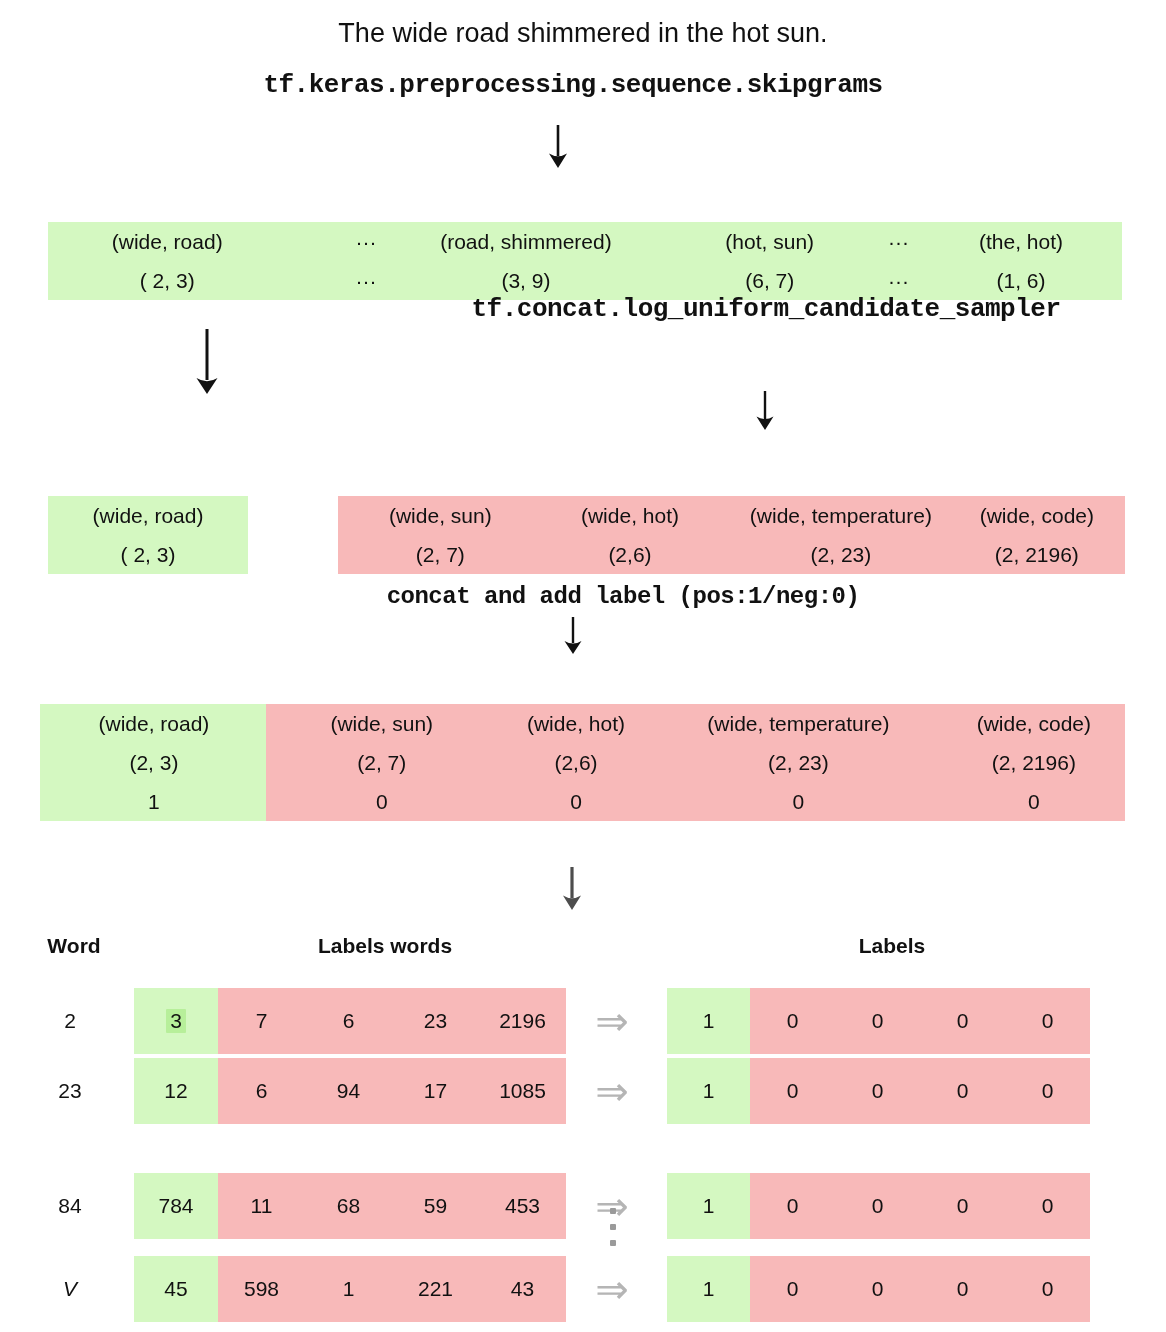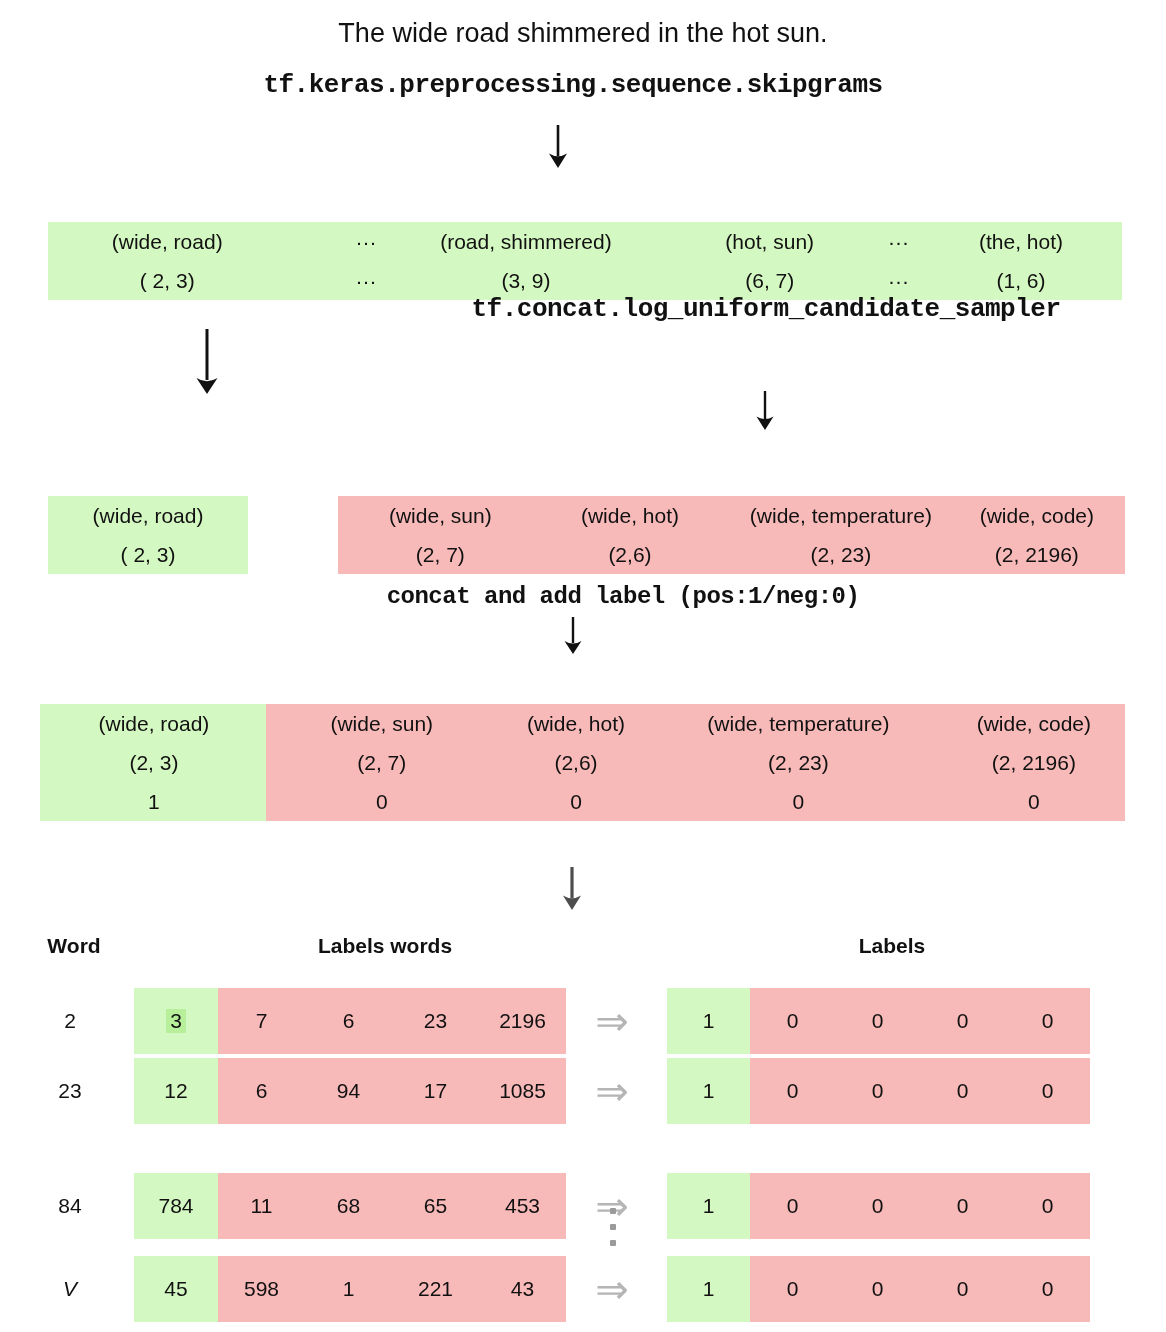--- a/index.html
+++ b/index.html
@@ -195,21 +195,21 @@
   </div>
 
   <div class="vrow" style="top:1129px;margin-top:44px;">
     <span class="cc word-label" style="left:70px">84</span>
     <div class="vbar single green" style="left:134px; width:84px;">
       <span>784</span>
     </div>
     <div class="vbar multi red" style="left:218px; width:348px;">
       <span>11</span>
       <span>68</span>
-      <span>65</span>
+      <span>59</span>
       <span>453</span>
     </div>
     <span class="row-arrow" style="left:612px">⇒</span>
     <div class="vbar single green" style="left:667px; width:83px;">
       <span>1</span>
     </div>
     <div class="vbar multi red" style="left:750px; width:340px;">
       <span>0</span>
       <span>0</span>
       <span>0</span>

